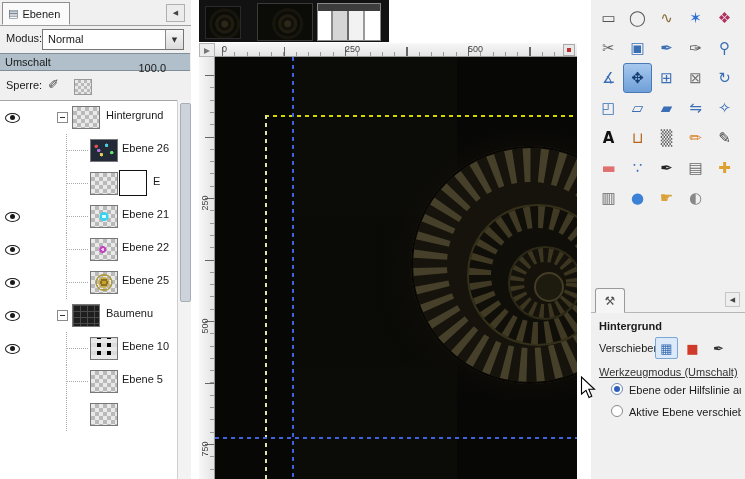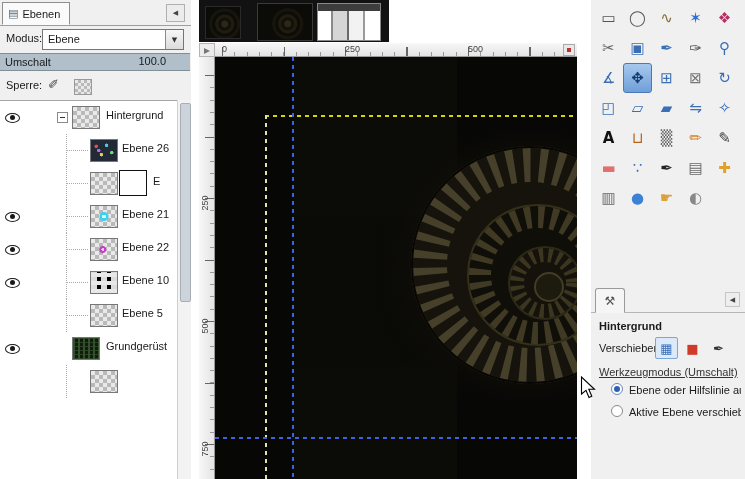--- a/index.html
+++ b/index.html
@@ -12,21 +12,21 @@
   .lp-tabstrip{position:absolute;left:0;top:0;width:191px;height:25px;border-bottom:1px solid #9e9e9e;background:#f0f0f0;}
   .lp-tab{position:absolute;left:2px;top:2px;width:68px;height:23px;background:#fafafa;border:1px solid #8e8e8e;border-bottom:1px solid #fafafa;display:flex;align-items:center;gap:4px;padding-left:5px;box-sizing:border-box;z-index:2;}
   .lp-tab-icon{color:#5a6b7a;font-size:11px;}
   .lp-dockbtn{position:absolute;left:166px;top:4px;width:17px;height:16px;background:#ececec;border:1px solid #b0b0b0;font-size:7px;color:#444;display:flex;align-items:center;justify-content:center;}
   .mode-row .lbl{position:absolute;left:6px;top:32px;}
   .mode-select{position:absolute;left:42px;top:29px;width:142px;height:21px;background:#fff;border:1px solid #757575;box-sizing:border-box;}
   .mode-select>span:first-child{position:absolute;left:5px;top:3px;}
   .mode-arrow{position:absolute;right:0;top:0;width:17px;height:19px;border-left:1px solid #8a8a8a;background:linear-gradient(#f6f6f6,#dcdcdc);font-size:7px;color:#333;display:flex;align-items:center;justify-content:center;}
   .opacity-bar{position:absolute;left:0;top:53px;width:190px;height:18px;background:#b0bfc9;border-top:1px solid #808e98;border-bottom:1px solid #808e98;box-sizing:border-box;}
   .ob-l{position:absolute;left:5px;top:2px;}
-  .ob-v{position:absolute;right:24px;top:1px;}
+  .ob-v{position:absolute;right:24px;top:8px;}
   .lock-row .lbl{position:absolute;left:6px;top:79px;}
   .lock-brush{position:absolute;left:48px;top:77px;font-size:13px;color:#444;}
   .lock-alpha{position:absolute;left:74px;top:79px;width:16px;height:14px;border:1px solid #999;}
   .checker,.checker-mini{background-color:#e9e9e9;background-image:linear-gradient(45deg,#b9b9b9 25%,transparent 25%,transparent 75%,#b9b9b9 75%),linear-gradient(45deg,#b9b9b9 25%,transparent 25%,transparent 75%,#b9b9b9 75%);background-size:8px 8px;background-position:0 0,4px 4px;}
   .checker-mini{background-size:6px 6px;background-position:0 0,3px 3px;}
   #layer-list{position:absolute;left:0;top:100px;width:177px;height:379px;background:#fff;border-top:1px solid #a5a5a5;overflow:hidden;}
   .layer-row{position:relative;height:33px;}
   .eye{position:absolute;left:5px;top:12px;width:15px;height:10px;}
   .eye::before{content:"";position:absolute;inset:0;border:1px solid #1a1a1a;border-radius:50%;background:#fff;}
   .eye::after{content:"";position:absolute;left:5px;top:2px;width:5px;height:5px;border-radius:50%;background:#1a1a1a;}
@@ -109,21 +109,21 @@
     <div class="lp-tabstrip">
       <div class="lp-tab">
         <span class="lp-tab-icon ic">▤</span>
         <span>Ebenen</span>
       </div>
       <div class="lp-dockbtn ic">◀</div>
     </div>
     <div class="mode-row">
       <span class="lbl">Modus:</span>
       <div class="mode-select">
-        <span>Ebene</span>
+        <span>Normal</span>
         <span class="mode-arrow ic">▼</span>
       </div>
     </div>
     <div class="opacity-bar">
       <span class="ob-l">Umschalt</span>
       <span class="ob-v">100.0</span>
     </div>
     <div class="lock-row">
       <span class="lbl">Sperre:</span>
       <span class="lock-brush ic">✐</span>
@@ -160,33 +160,41 @@
           <span class="tvert"></span>
           <span class="tstub"></span>
           <span class="eye"></span>
           <div class="thumb thumb-spark-magenta t-ind"></div>
           <span class="layer-label l-ind">Ebene 22</span>
         </div>
         <div class="layer-row">
           <span class="tvert"></span>
           <span class="tstub"></span>
           <span class="eye"></span>
+          <div class="thumb thumb-spiral t-ind"></div>
+          <span class="layer-label l-ind">Ebene 25</span>
+        </div>
+        <div class="layer-row">
+          <span class="eye"></span>
+          <span class="expand"></span>
+          <div class="thumb thumb-darkgrid"></div>
+          <span class="layer-label">Baumenu</span>
+        </div>
+        <div class="layer-row">
+          <span class="tvert"></span>
+          <span class="tstub"></span>
+          <span class="eye"></span>
           <div class="thumb thumb-blocks t-ind"></div>
           <span class="layer-label l-ind">Ebene 10</span>
         </div>
         <div class="layer-row">
           <span class="tvert"></span>
           <span class="tstub"></span>
           <div class="thumb checker t-ind"></div>
           <span class="layer-label l-ind">Ebene 5</span>
-        </div>
-        <div class="layer-row">
-          <span class="eye"></span>
-          <div class="thumb thumb-green"></div>
-          <span class="layer-label">Grundgerüst</span>
         </div>
         <div class="layer-row">
           <span class="tvert"></span>
           <div class="thumb checker t-ind"></div>
           <span class="layer-label l-ind"></span>
         </div>
       </div>
     <div class="lp-scroll">
       <div class="lp-thumb"></div>
     </div>

